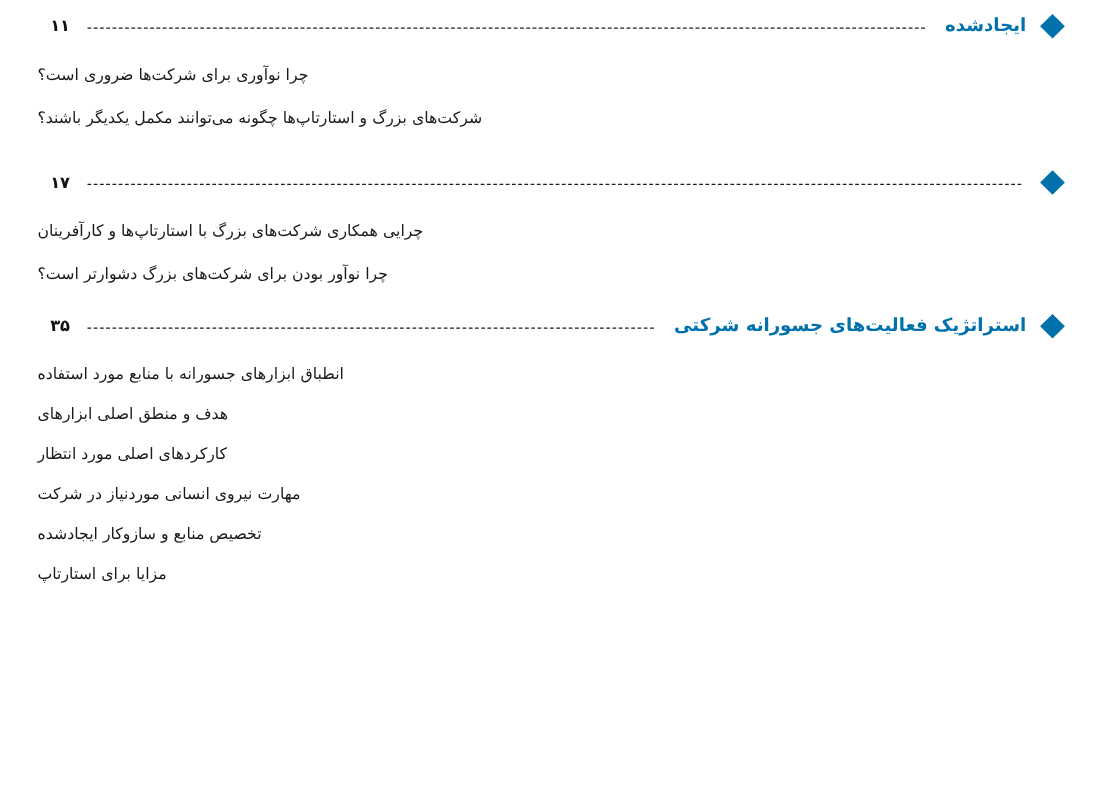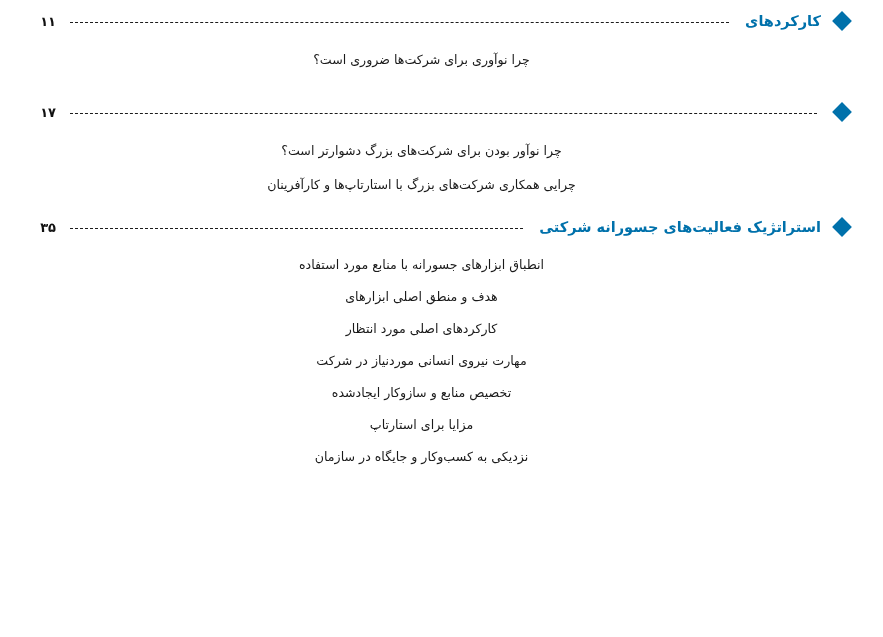--- a/index.html
+++ b/index.html
@@ -74,21 +74,21 @@
   }
   
   .subs {
     margin: 0;
     padding: 0;
     list-style: none;
   }
   .sub-item {
     font-size: 12.6px;
     color: #1a1a1a;
-    text-align: center;
+    text-align: left;
     padding-right: 40px;
     white-space: nowrap;
   }
   
   .group-1 .chapter { margin-bottom: 20px; }
   .group-1 .sub-item { margin-bottom: 19px; }
 
   .group-2 { margin-top: 34px; }
   .group-2 .chapter { margin-bottom: 20px; }
   .group-2 .sub-item { margin-bottom: 19px; }
@@ -100,56 +100,56 @@
 </head>
 <body>
 
 <div class="toc">
 
   <section class="group-1">
     <div class="chapter">
       <span class="chapter-marker">
         <span class="diamond"></span>
       </span>
-      <span class="chapter-title">کارکردهای</span>
+      <span class="chapter-title">ایجادشده</span>
       <span class="dotfill"></span>
       <span class="chapter-page">۱۱</span>
     </div>
     <ul class="subs">
       <li class="sub-item">چرا نوآوری برای شرکت‌ها ضروری است؟</li>
+      <li class="sub-item">شرکت‌های بزرگ و استارتاپ‌ها چگونه می‌توانند مکمل یکدیگر باشند؟</li>
     </ul>
   </section>
 
   <section class="group-2">
     <div class="chapter">
       <span class="chapter-marker">
         <span class="diamond"></span>
       </span>
       <span class="dotfill"></span>
       <span class="chapter-page">۱۷</span>
     </div>
     <ul class="subs">
+      <li class="sub-item">چرایی همکاری شرکت‌های بزرگ با استارتاپ‌ها و کارآفرینان</li>
       <li class="sub-item">چرا نوآور بودن برای شرکت‌های بزرگ دشوارتر است؟</li>
-      <li class="sub-item">چرایی همکاری شرکت‌های بزرگ با استارتاپ‌ها و کارآفرینان</li>
     </ul>
   </section>
 
   <section class="group-3">
     <div class="chapter">
       <span class="chapter-marker">
         <span class="diamond"></span>
       </span>
       <span class="chapter-title">استراتژیک فعالیت‌های جسورانه شرکتی</span>
       <span class="dotfill"></span>
       <span class="chapter-page">۳۵</span>
     </div>
     <ul class="subs">
       <li class="sub-item">انطباق ابزارهای جسورانه با منابع مورد استفاده</li>
       <li class="sub-item">هدف و منطق اصلی ابزارهای</li>
       <li class="sub-item">کارکردهای اصلی مورد انتظار</li>
       <li class="sub-item">مهارت نیروی انسانی موردنیاز در شرکت</li>
       <li class="sub-item">تخصیص منابع و سازوکار ایجادشده</li>
       <li class="sub-item">مزایا برای استارتاپ</li>
-      <li class="sub-item">نزدیکی به کسب‌وکار و جایگاه در سازمان</li>
     </ul>
   </section>
 
 </div>
 
 </body></html>

